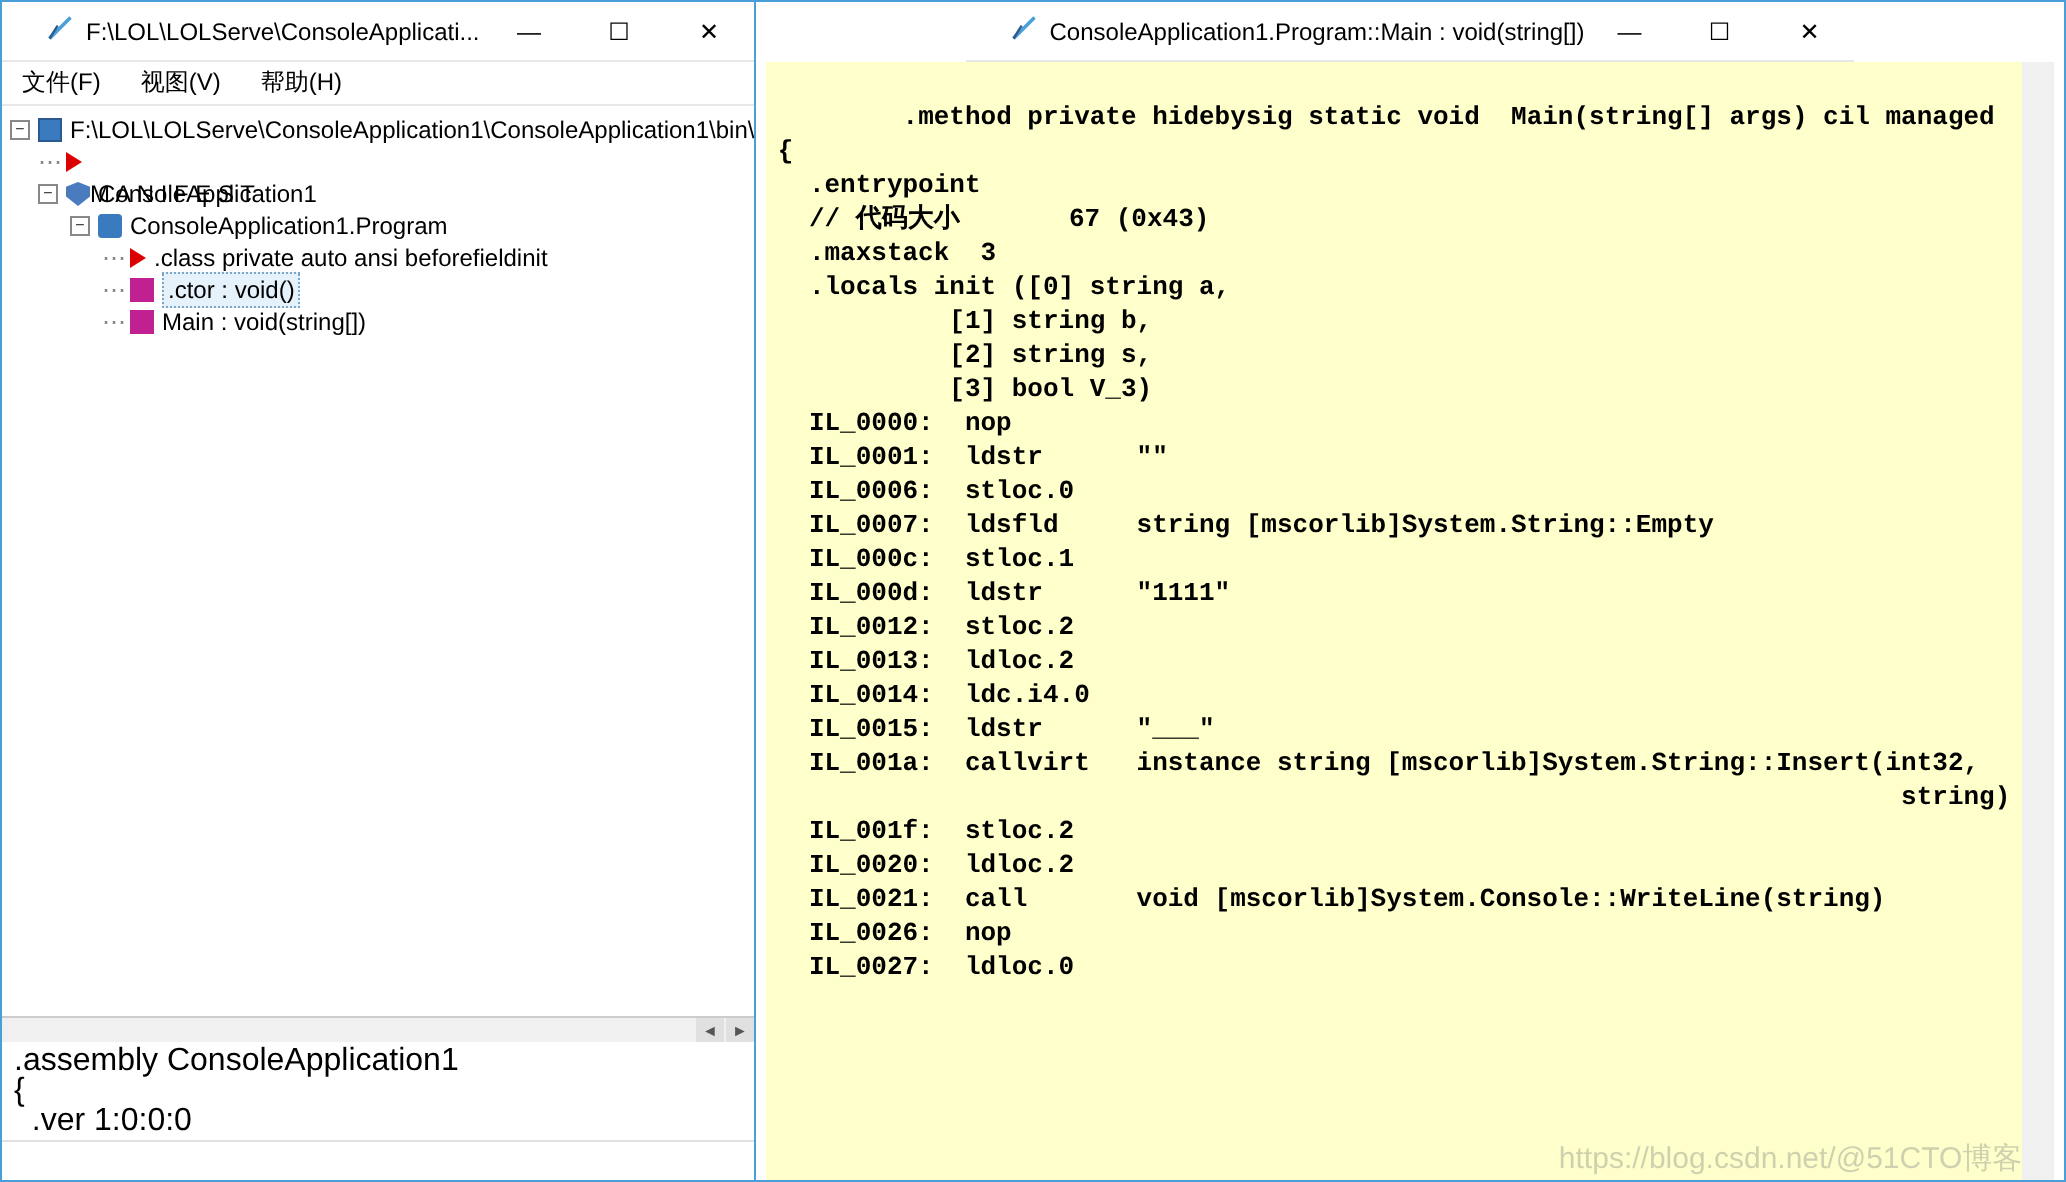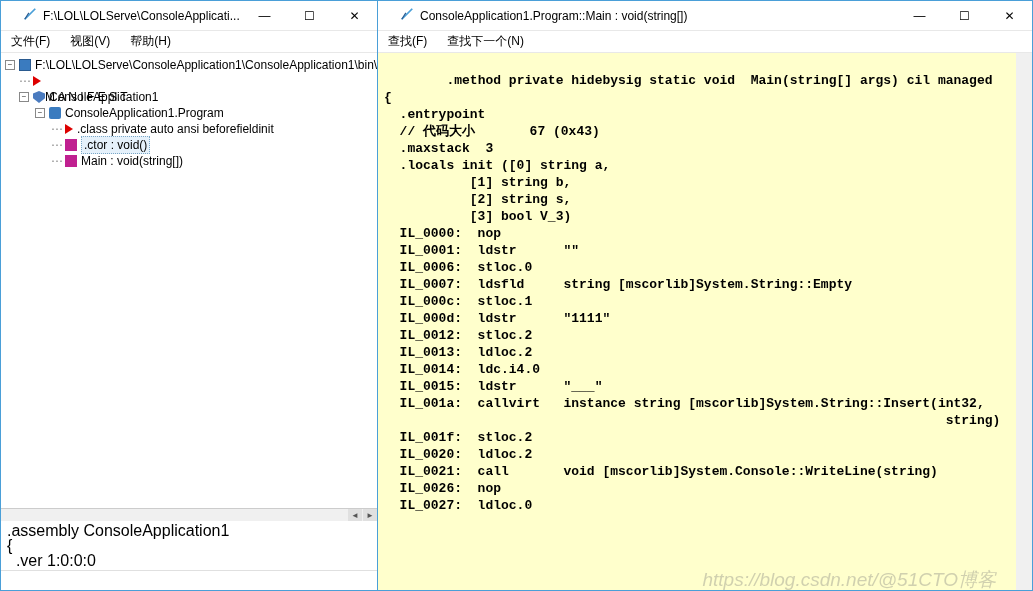--- a/index.html
+++ b/index.html
@@ -1,19 +1,19 @@
 <!DOCTYPE html>
 <html><head>
 <meta charset="utf-8">
 <style>
   * { box-sizing: border-box; margin: 0; padding: 0; }
   body { font-family: "Microsoft YaHei", "Segoe UI", sans-serif; font-size: 12px; background: #fff; color: #000; width: 1033px; height: 591px; overflow: hidden; position: relative; }
   .container { display: flex; width: 100%; height: 100%; }
   .left-pane { width: 378px; height: 100%; border: 1px solid #4a9fd8; display: flex; flex-direction: column; background: #fff; }
-  .right-pane { flex: 1; height: 100%; border: 1px solid #4a9fd8; border-left: none; display: flex; flex-direction: column; background: #fff; }
+  .right-pane { flex: 1; height: 100%; border: 1px solid #4a9fd8; border-left: none; display: flex; flex-direction: column; background: #fff; align-items: center; }
   .titlebar { height: 30px; display: flex; align-items: center; padding-left: 22px; background: #fff; border-bottom: 1px solid #e8e8e8; }
   .titlebar .icon { margin-right: 6px; }
   .titlebar .title { flex: 1; color: #000; white-space: nowrap; overflow: hidden; text-overflow: ellipsis; }
   .winbtns { display: flex; }
   .winbtn { width: 45px; height: 28px; display: flex; align-items: center; justify-content: center; color: #000; }
   .menubar { height: 22px; display: flex; align-items: center; padding-left: 6px; gap: 12px; border-bottom: 1px solid #e8e8e8; }
   .menuitem { color: #000; padding: 2px 4px; }
   .tree-area { flex: 1; overflow: auto; padding: 4px 2px; }
   .tree ul { list-style: none; padding-left: 16px; }
   .tree li { white-space: nowrap; line-height: 16px; display: flex; align-items: center; }
@@ -28,21 +28,21 @@
   .ico-sq-m { background: #c02090; }
   .ico-sq-s { background: #c02090; }
   .bold { font-weight: normal; margin-top: 32px; }
   .sel { background: #e5f1fb; border: 1px dotted #7aa7c7; padding: 0 2px; }
   .bottom-panel { height: 62px; border-top: 1px solid #ccc; background: #fff; display: flex; flex-direction: column; }
   .bp-scroll { height: 12px; background: #f0f0f0; display:flex; justify-content:flex-end; }
   .bp-scroll .arr { width:14px; height:12px; background:#e0e0e0; margin-left:1px; display:flex; align-items:center; justify-content:center; font-size:8px; color:#555;}
   .bp-text { flex:1; padding: 2px 6px; font-size: 16px; color: #000; line-height: 15px; white-space: pre; overflow: hidden; }
   .statusbar { height: 20px; border-top: 1px solid #e0e0e0; background: #fff; }
   .code-area { flex: 1; background: #ffffcc; overflow: auto; font-family: Consolas, "Courier New", monospace; font-size: 13px; font-weight: bold; padding: 2px 6px; line-height: 17px; white-space: pre; color: #000; position: relative; }
-  .watermark { position: absolute; right: 20px; bottom: 2px; color: rgba(120,120,120,0.35); font-family: "Microsoft YaHei", sans-serif; font-size: 19px; font-weight: normal; pointer-events:none;font-style:italic; }
+  .watermark { position: absolute; right: 0; bottom: 2px; color: rgba(120,120,120,0.35); font-family: "Microsoft YaHei", sans-serif; font-size: 15px; font-weight: normal; pointer-events:none; }
   .scrollbar-v { width:16px; background:#f0f0f0; }
   .code-wrap { display:flex; flex:1; overflow:hidden; }
   svg.feather { width:14px; height:14px; }
 </style>
 </head>
 <body>
 
 <div class="container">
 
   <div class="left-pane">
@@ -146,24 +146,20 @@
             <path d="M3 21 L10 10" stroke="#2a5a8f" stroke-width="2"></path>
           </svg>
       </span>
       <span class="title">ConsoleApplication1.Program::Main : void(string[])</span>
       <div class="winbtns">
         <div class="winbtn">—</div>
         <div class="winbtn">☐</div>
         <div class="winbtn close">✕</div>
       </div>
     </div>
-    <div class="menubar">
-      <span class="menuitem">查找(F)</span>
-      <span class="menuitem">查找下一个(N)</span>
-    </div>
     <div class="code-wrap">
       <div class="code-area">
         <span>.method private hidebysig static void  Main(string[] args) cil managed
 {
   .entrypoint
   // 代码大小       67 (0x43)
   .maxstack  3
   .locals init ([0] string a,
            [1] string b,
            [2] string s,

